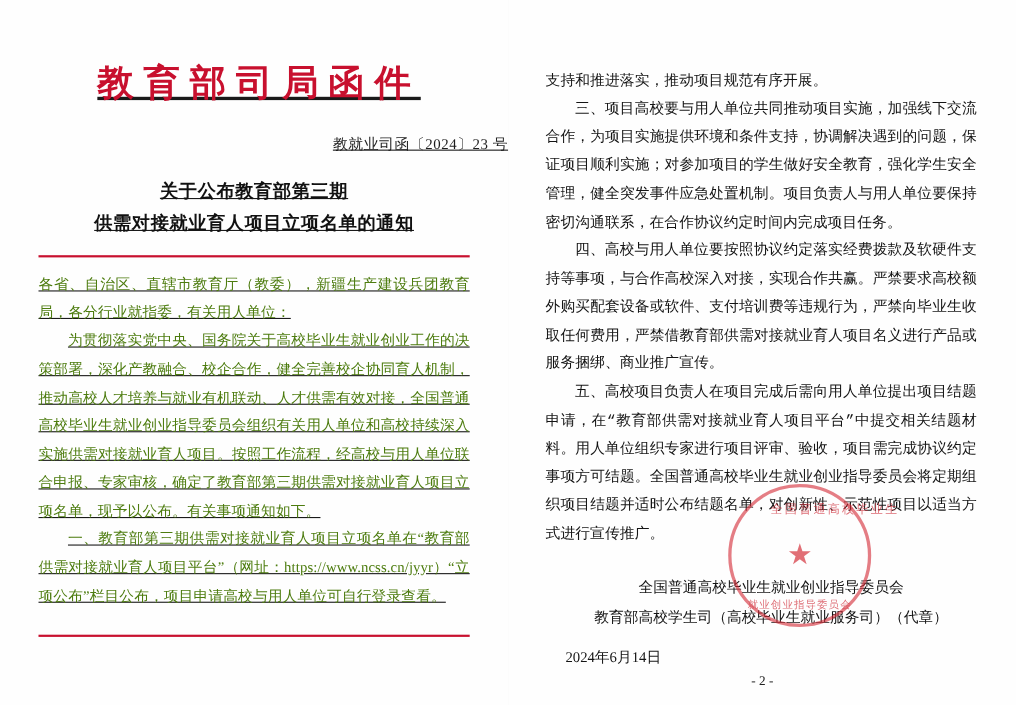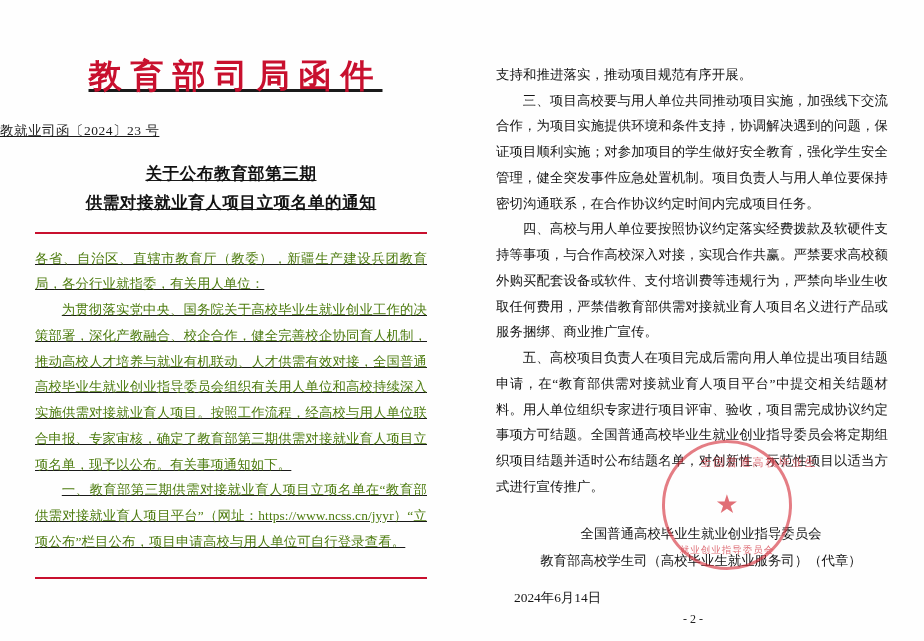--- a/index.html
+++ b/index.html
@@ -36,21 +36,21 @@
     margin-top: 58px;
     color: #c8102e;
     font-family: "Liberation Serif", "DejaVu Serif", serif;
     font-weight: bold;
     font-size: 33px;
     letter-spacing: 9px;
     line-height: 1.1;
     text-indent: 9px;
   }
   .doc-number {
-    text-align: left;
+    text-align: right;
     margin-top: 28px;
     font-size: 13.5px;
     letter-spacing: 0.5px;
     color: #1c1c1c;
   }
   .doc-title {
     text-align: center;
     margin-top: 20px;
     font-size: 16.5px;
     font-weight: bold;
@@ -97,20 +97,21 @@
     background: #fefefe;
   }
   .right-body {
     margin: 62px 4px 0 34px;
     width: 392px;
     font-size: 13.4px;
     line-height: 1.92;
     color: #141414;
     text-align: justify;
     letter-spacing: 0.1px;
+    font-family: Liberation Mono, monospace;
   }
   .right-body p {
     margin: 0;
   }
   .right-body p.indent {
     text-indent: 2em;
   }
   .signature {
     margin: 22px 0 0 34px;
     width: 392px;

